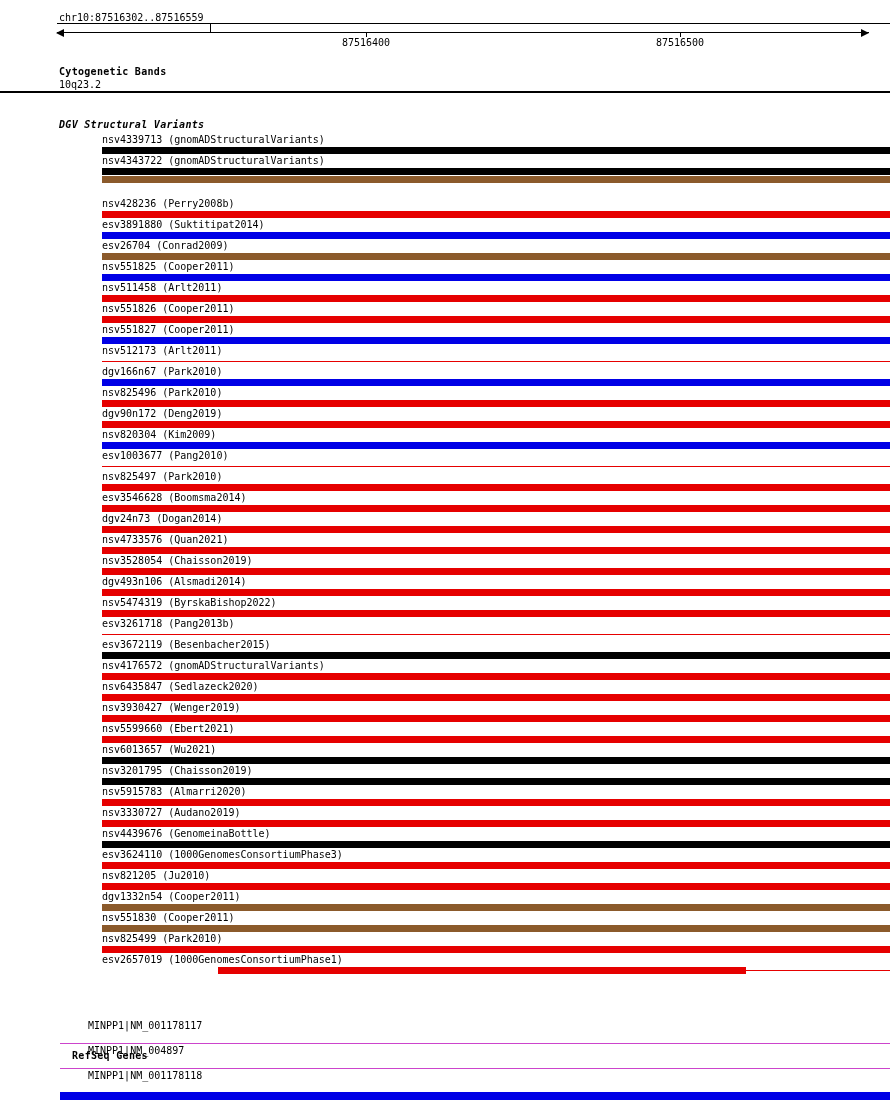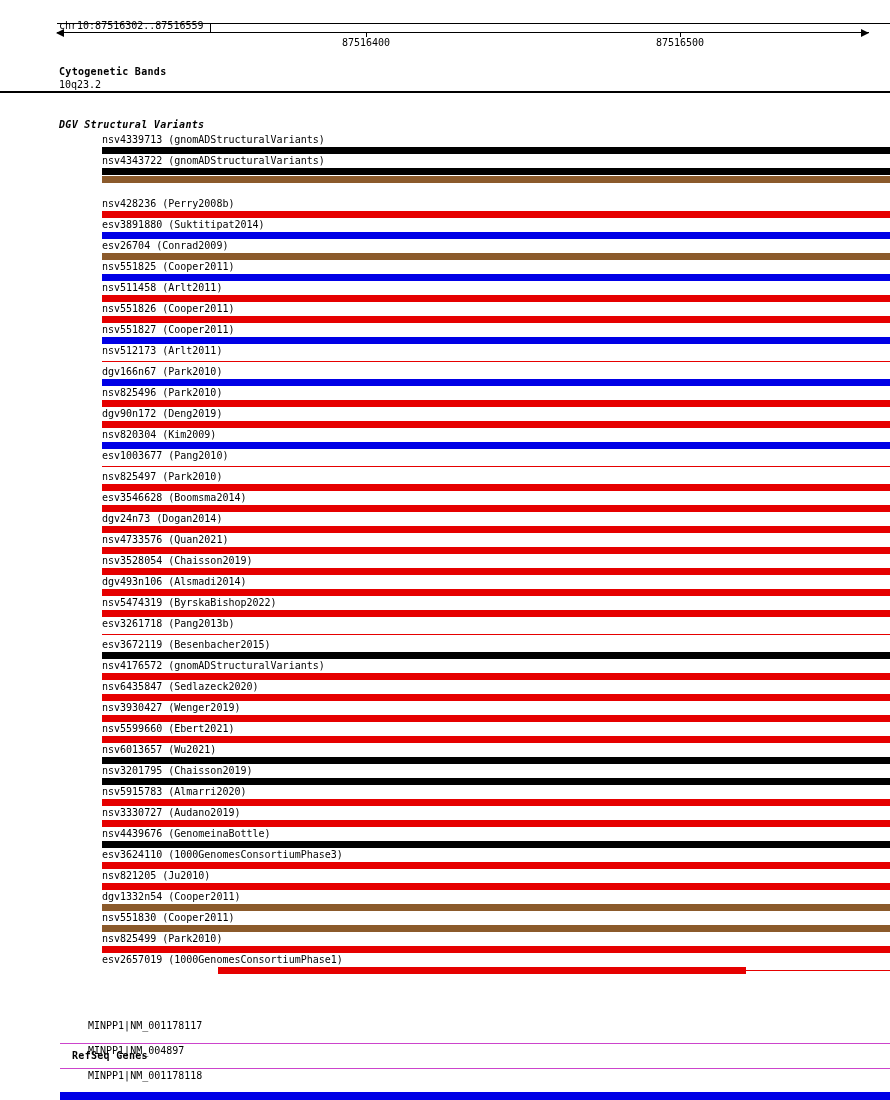--- a/index.html
+++ b/index.html
@@ -3,21 +3,21 @@
 <meta charset="utf-8">
 <style>
   html,body{margin:0;padding:0;}
   body{
     width:890px;height:1100px;position:relative;overflow:hidden;
     background:#ffffff;color:#000;
     font-family:"DejaVu Sans Mono", monospace;font-size:10px;
   }
   .abs{position:absolute;}
   .bold{font-weight:bold;letter-spacing:.3px;}
-  #chrom-label{left:59px;top:20px;white-space:nowrap;}
+  #chrom-label{left:59px;top:12px;white-space:nowrap;}
   #top-sep{left:57px;width:833px;top:23px;height:1px;background:#000;}
   #ruler{left:0;top:0;width:890px;height:52px;}
   #ruler-line{position:absolute;left:57px;top:32px;width:812px;height:1px;background:#000;}
   .arrowhead{position:absolute;width:0;height:0;top:29px;}
   #arrow-left{left:56px;border-top:4px solid transparent;border-bottom:4px solid transparent;border-right:8px solid #000;}
   #arrow-right{left:861px;border-top:4px solid transparent;border-bottom:4px solid transparent;border-left:8px solid #000;}
   .tick{position:absolute;width:1px;height:4px;top:33px;background:#000;}
   .tick-up{position:absolute;width:1px;height:10px;top:23px;background:#000;}
   .tick-label{position:absolute;top:37px;transform:translateX(-50%);white-space:nowrap;text-align:center;}
   #cyto-title{left:59px;top:66px;}

